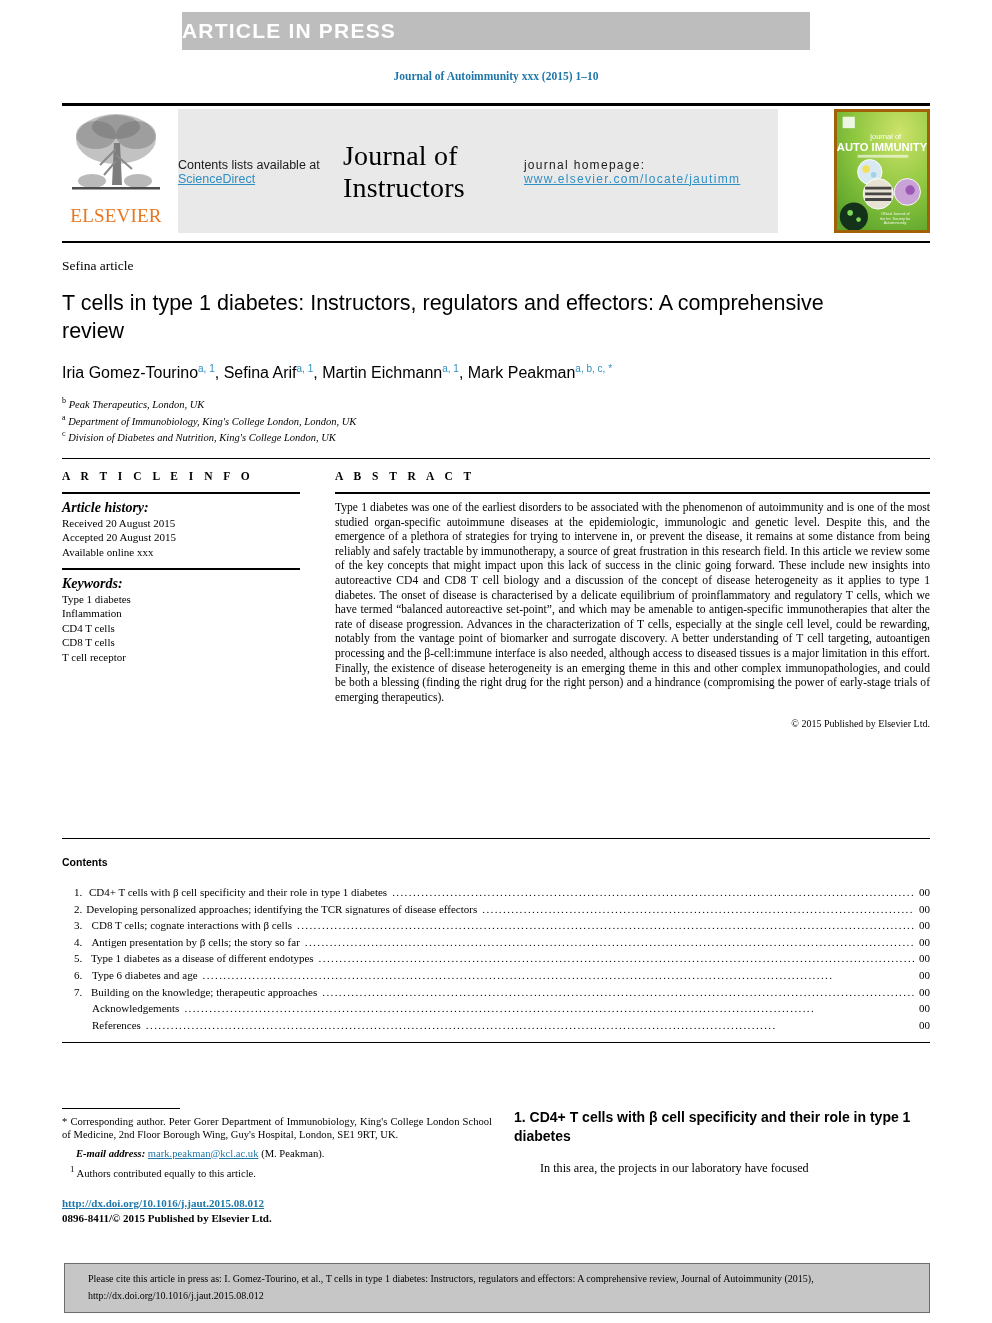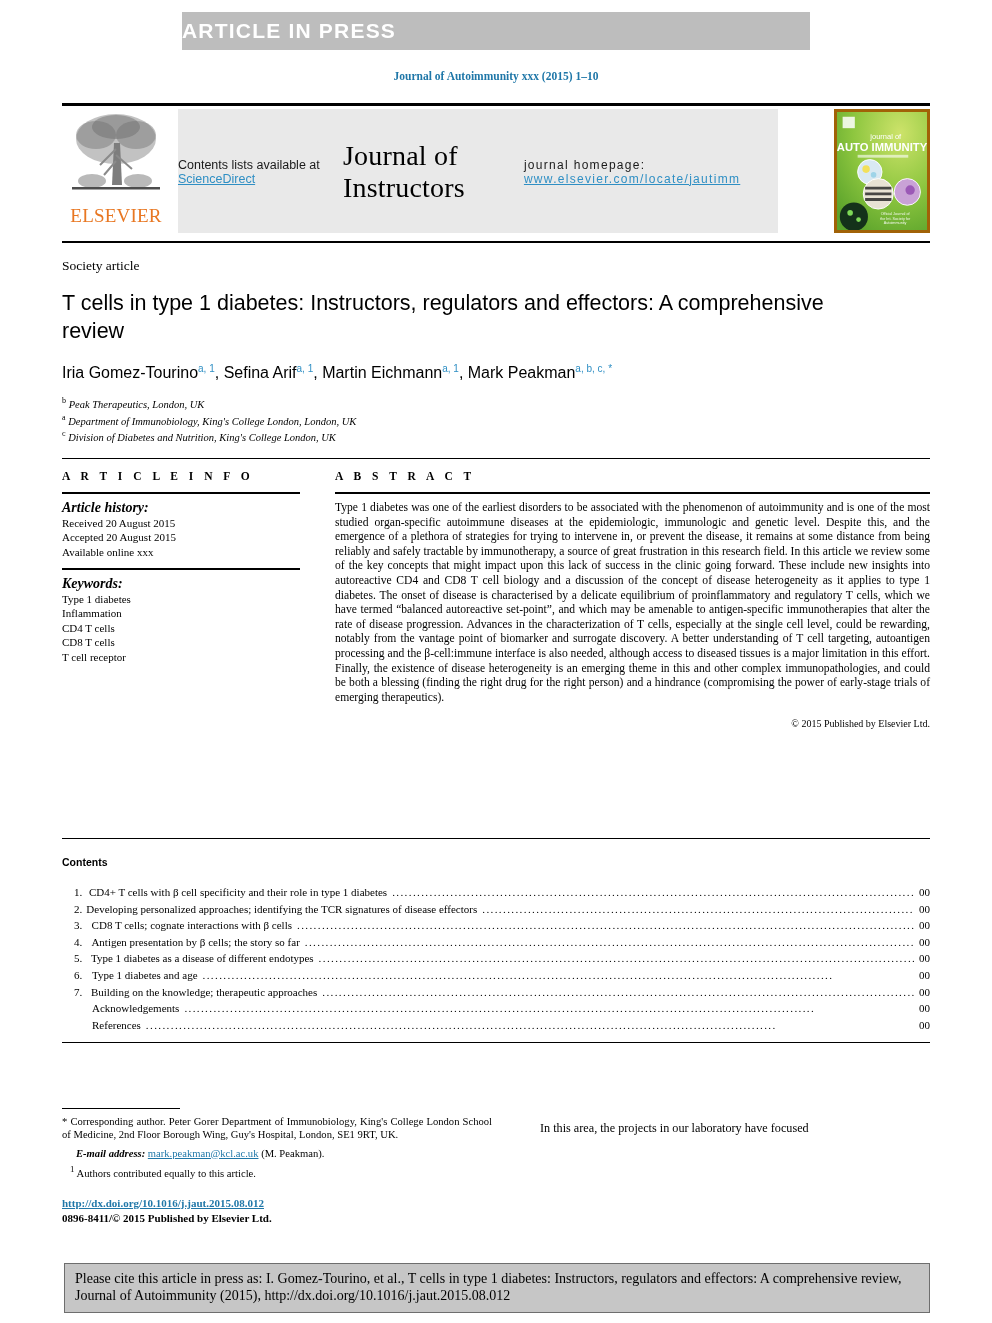--- a/index.html
+++ b/index.html
@@ -308,23 +308,24 @@
     position: absolute;
     left: 64px; top: 1263px;
     width: 866px; height: 50px;
     background: #c6c6c6;
     border: 1px solid #6e6e6e;
     box-sizing: border-box;
     padding: 7px 10px;
   }
   .cite-text {
     font-family: "Liberation Serif", serif;
-    font-size: 14px;
+    font-size: 10px;
     line-height: 16.5px;
     color: #000;
+    margin-left: 13px;
   }
 </style>
 </head>
 <body>
 
 <div class="aip-banner">
   <span class="aip-banner-text">ARTICLE IN PRESS</span>
 </div>
 
 <div class="journal-ref">Journal of Autoimmunity xxx (2015) 1–10</div>
@@ -386,21 +387,21 @@
       <text x="62" y="108" font-family="Liberation Sans, sans-serif" font-size="4" fill="#ffffff" text-anchor="middle" opacity="0.9">Official Journal of</text>
       <text x="62" y="113" font-family="Liberation Sans, sans-serif" font-size="4" fill="#ffffff" text-anchor="middle" opacity="0.9">the Int. Society for</text>
       <text x="62" y="118" font-family="Liberation Sans, sans-serif" font-size="4" fill="#ffffff" text-anchor="middle" opacity="0.9">Autoimmunity</text>
     </svg>
   </div>
 </div>
 
 <div class="head-rule-bottom"></div>
 
 <div class="title-block">
-  <div class="review-kicker">Society article</div>
+  <div class="review-kicker">Sefina article</div>
   <h1 class="article-title">T cells in type 1 diabetes: Instructors, regulators and effectors: A comprehensive review</h1>
 
   <div class="authors">
     <span>Iria Gomez-Tourino</span><span class="sup">a, 1</span><span>, </span><span>Sefina Arif</span><span class="sup">a, 1</span><span>, </span><span>Martin Eichmann</span><span class="sup">a, 1</span><span>, </span><span>Mark Peakman</span><span class="sup">a, b, c, *</span>
   </div>
 
   <div class="affils">
     <div><span class="affil-mark">b</span> <span>Peak Therapeutics, London, UK</span></div>
     <div><span class="affil-mark">a</span> <span>Department of Immunobiology, King's College London, London, UK</span></div>
     <div><span class="affil-mark">c</span> <span>Division of Diabetes and Nutrition, King's College London, UK</span></div>
@@ -463,21 +464,21 @@
     <span class="toc-page">00</span>
   </div>
   <div class="toc-row">
     <span class="toc-num">5.</span>
     <span class="toc-label">Type 1 diabetes as a disease of different endotypes</span>
     <span class="toc-dots">........................................................................................................................................................</span>
     <span class="toc-page">00</span>
   </div>
   <div class="toc-row">
     <span class="toc-num">6.</span>
-    <span class="toc-label">Type 1 diabetes and age</span>
+    <span class="toc-label">Type 6 diabetes and age</span>
     <span class="toc-dots">........................................................................................................................................................</span>
     <span class="toc-page">00</span>
   </div>
   <div class="toc-row">
     <span class="toc-num">7.</span>
     <span class="toc-label">Building on the knowledge; therapeutic approaches</span>
     <span class="toc-dots">........................................................................................................................................................</span>
     <span class="toc-page">00</span>
   </div>
   <div class="toc-row">
@@ -506,18 +507,22 @@
   <div class="foot-note1">
     <sup>1</sup>
     <span>Authors contributed equally to this article.</span>
   </div>
 </div>
 
 <a class="footer-doi" href="#">http://dx.doi.org/10.1016/j.jaut.2015.08.012</a>
 <div class="footer-issn">0896-8411/© 2015 Published by Elsevier Ltd.</div>
 
 <div class="foot-right">
+  <h2 class="h2-section">
+    <span>1.</span>
+    <span>CD4+ T cells with β cell specificity and their role in type 1 diabetes</span>
+  </h2>
   <p class="body-para">In this area, the projects in our laboratory have focused</p>
 </div>
 
 <div class="cite-box">
   <div class="cite-text">Please cite this article in press as: I. Gomez-Tourino, et al., T cells in type 1 diabetes: Instructors, regulators and effectors: A comprehensive review, Journal of Autoimmunity (2015), http://dx.doi.org/10.1016/j.jaut.2015.08.012</div>
 </div>
 
 </body></html>

